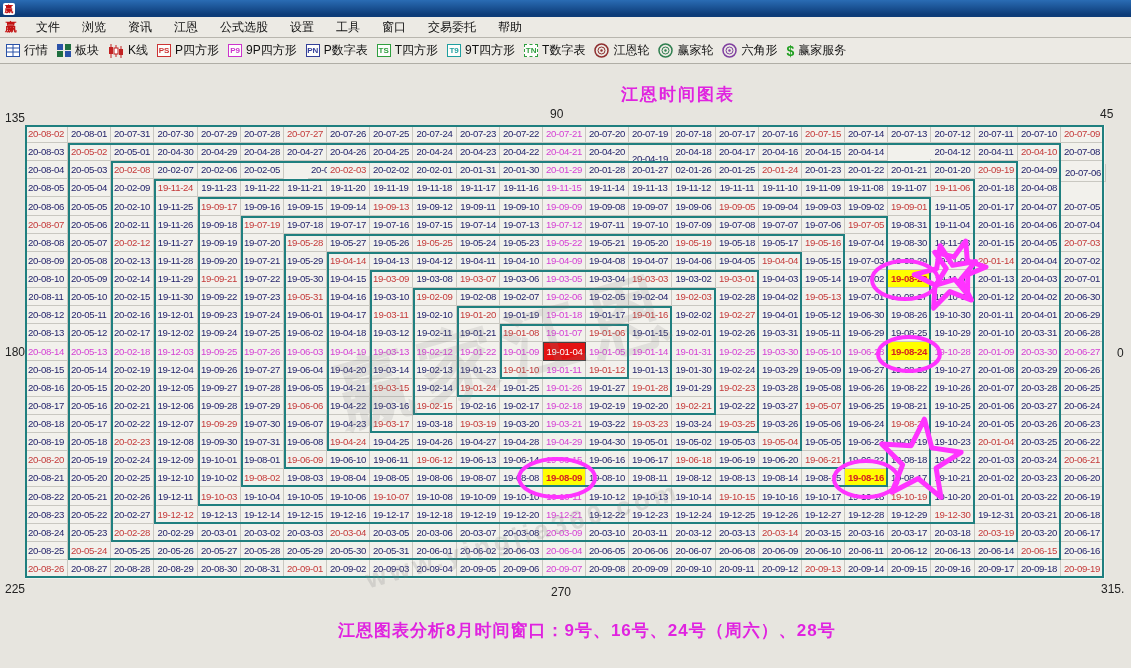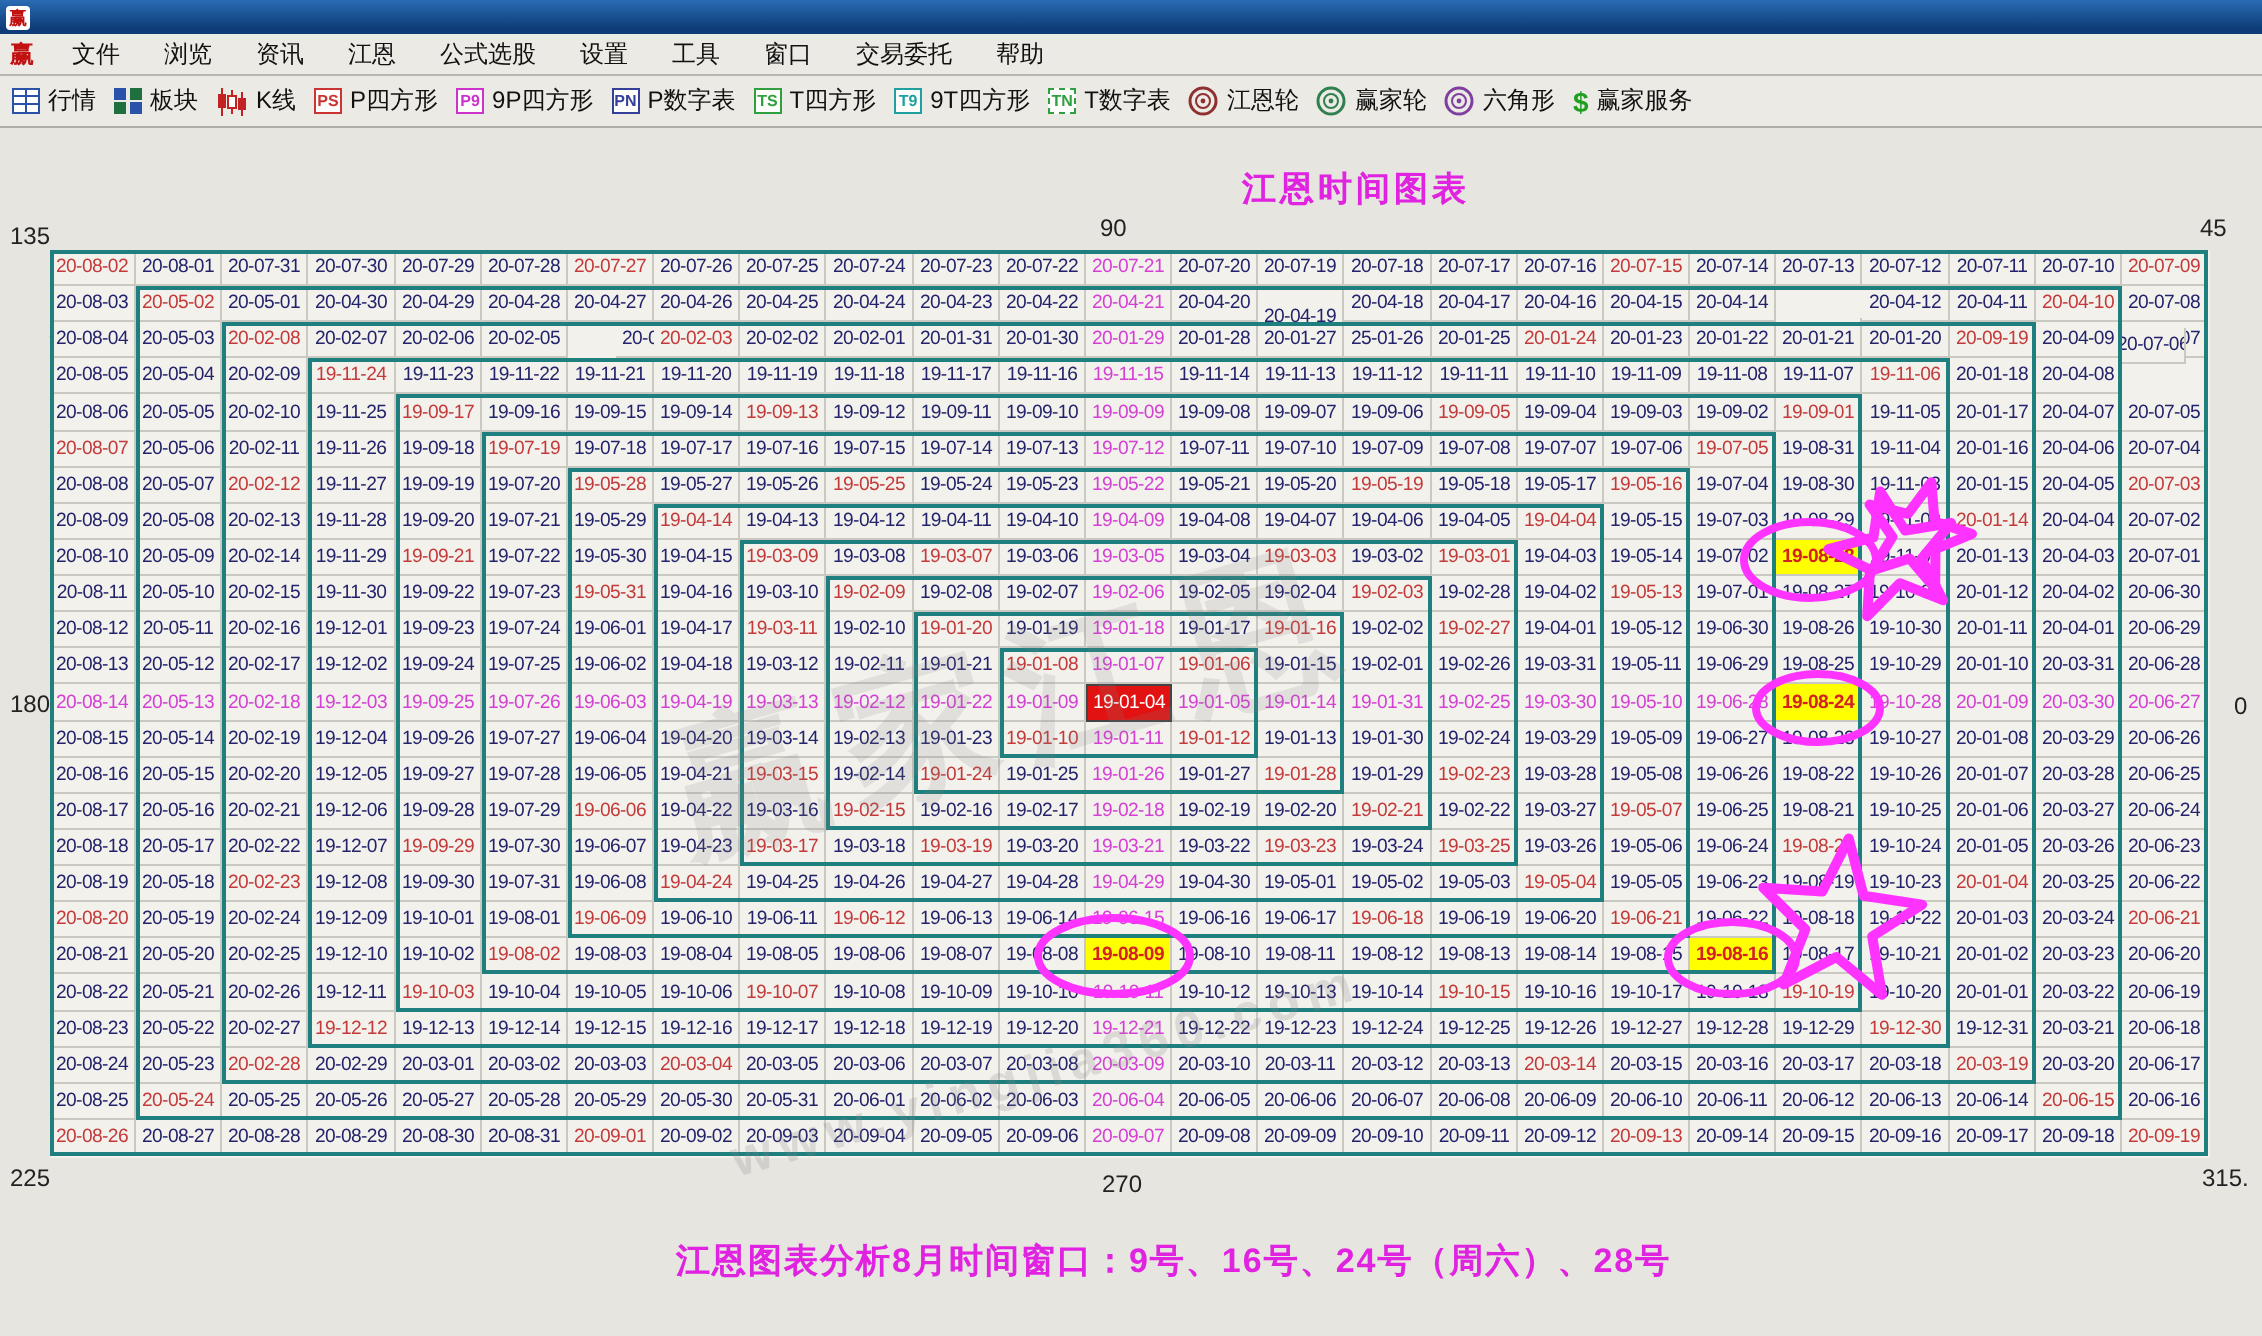--- a/index.html
+++ b/index.html
@@ -268,21 +268,21 @@
     <div class="cell c-navy" style="left: 216px; top: 36px; width: 43px; height: 18px;">20-02-05</div>
     <div class="cell c-navy" style="left: 259px; top: 36px; width: 43px; height: 18px; margin-left: 24px;">20-02-04</div>
     <div class="cell c-red" style="left: 302px; top: 36px; width: 43px; height: 18px;">20-02-03</div>
     <div class="cell c-navy" style="left: 345px; top: 36px; width: 43px; height: 18px;">20-02-02</div>
     <div class="cell c-navy" style="left: 388px; top: 36px; width: 44px; height: 18px;">20-02-01</div>
     <div class="cell c-navy" style="left: 432px; top: 36px; width: 43px; height: 18px;">20-01-31</div>
     <div class="cell c-navy" style="left: 475px; top: 36px; width: 43px; height: 18px;">20-01-30</div>
     <div class="cell c-magenta" style="left: 518px; top: 36px; width: 43px; height: 18px;">20-01-29</div>
     <div class="cell c-navy" style="left: 561px; top: 36px; width: 43px; height: 18px;">20-01-28</div>
     <div class="cell c-navy" style="left: 604px; top: 36px; width: 43px; height: 18px;">20-01-27</div>
-    <div class="cell c-navy" style="left: 647px; top: 36px; width: 44px; height: 18px;">25-01-26</div>
+    <div class="cell c-navy" style="left: 647px; top: 36px; width: 44px; height: 18px;">02-01-26</div>
     <div class="cell c-navy" style="left: 691px; top: 36px; width: 43px; height: 18px;">20-01-25</div>
     <div class="cell c-red" style="left: 734px; top: 36px; width: 43px; height: 18px;">20-01-24</div>
     <div class="cell c-navy" style="left: 777px; top: 36px; width: 43px; height: 18px;">20-01-23</div>
     <div class="cell c-navy" style="left: 820px; top: 36px; width: 43px; height: 18px;">20-01-22</div>
     <div class="cell c-navy" style="left: 863px; top: 36px; width: 43px; height: 18px;">20-01-21</div>
     <div class="cell c-navy" style="left: 906px; top: 36px; width: 44px; height: 18px;">20-01-20</div>
     <div class="cell c-red" style="left: 950px; top: 36px; width: 43px; height: 18px;">20-09-19</div>
     <div class="cell c-navy" style="left: 993px; top: 36px; width: 43px; height: 18px;">20-04-09</div>
     <div class="cell c-navy" style="left: 1036px; top: 36px; width: 43px; height: 18px;">20-07-07</div>
     <div class="cell c-navy" style="left: 0px; top: 54px; width: 43px; height: 18px;">20-08-05</div>
@@ -302,21 +302,21 @@
     <div class="cell c-navy" style="left: 604px; top: 54px; width: 43px; height: 18px;">19-11-13</div>
     <div class="cell c-navy" style="left: 647px; top: 54px; width: 44px; height: 18px;">19-11-12</div>
     <div class="cell c-navy" style="left: 691px; top: 54px; width: 43px; height: 18px;">19-11-11</div>
     <div class="cell c-navy" style="left: 734px; top: 54px; width: 43px; height: 18px;">19-11-10</div>
     <div class="cell c-navy" style="left: 777px; top: 54px; width: 43px; height: 18px;">19-11-09</div>
     <div class="cell c-navy" style="left: 820px; top: 54px; width: 43px; height: 18px;">19-11-08</div>
     <div class="cell c-navy" style="left: 863px; top: 54px; width: 43px; height: 18px;">19-11-07</div>
     <div class="cell c-red" style="left: 906px; top: 54px; width: 44px; height: 18px;">19-11-06</div>
     <div class="cell c-navy" style="left: 950px; top: 54px; width: 43px; height: 18px;">20-01-18</div>
     <div class="cell c-navy" style="left: 993px; top: 54px; width: 43px; height: 18px;">20-04-08</div>
-    <div class="cell c-navy" style="left: 1036px; top: 39px; width: 32px; height: 18px;">20-07-06</div>
+    <div class="cell c-navy" style="left: 1036px; top: 39px; width: 45px; height: 18px;">20-07-06</div>
     <div class="cell c-navy" style="left: 0px; top: 72px; width: 43px; height: 19px;">20-08-06</div>
     <div class="cell c-navy" style="left: 43px; top: 72px; width: 43px; height: 19px;">20-05-05</div>
     <div class="cell c-navy" style="left: 86px; top: 72px; width: 43px; height: 19px;">20-02-10</div>
     <div class="cell c-navy" style="left: 129px; top: 72px; width: 44px; height: 19px;">19-11-25</div>
     <div class="cell c-red" style="left: 173px; top: 72px; width: 43px; height: 19px;">19-09-17</div>
     <div class="cell c-navy" style="left: 216px; top: 72px; width: 43px; height: 19px;">19-09-16</div>
     <div class="cell c-navy" style="left: 259px; top: 72px; width: 43px; height: 19px;">19-09-15</div>
     <div class="cell c-navy" style="left: 302px; top: 72px; width: 43px; height: 19px;">19-09-14</div>
     <div class="cell c-red" style="left: 345px; top: 72px; width: 43px; height: 19px;">19-09-13</div>
     <div class="cell c-navy" style="left: 388px; top: 72px; width: 44px; height: 19px;">19-09-12</div>

